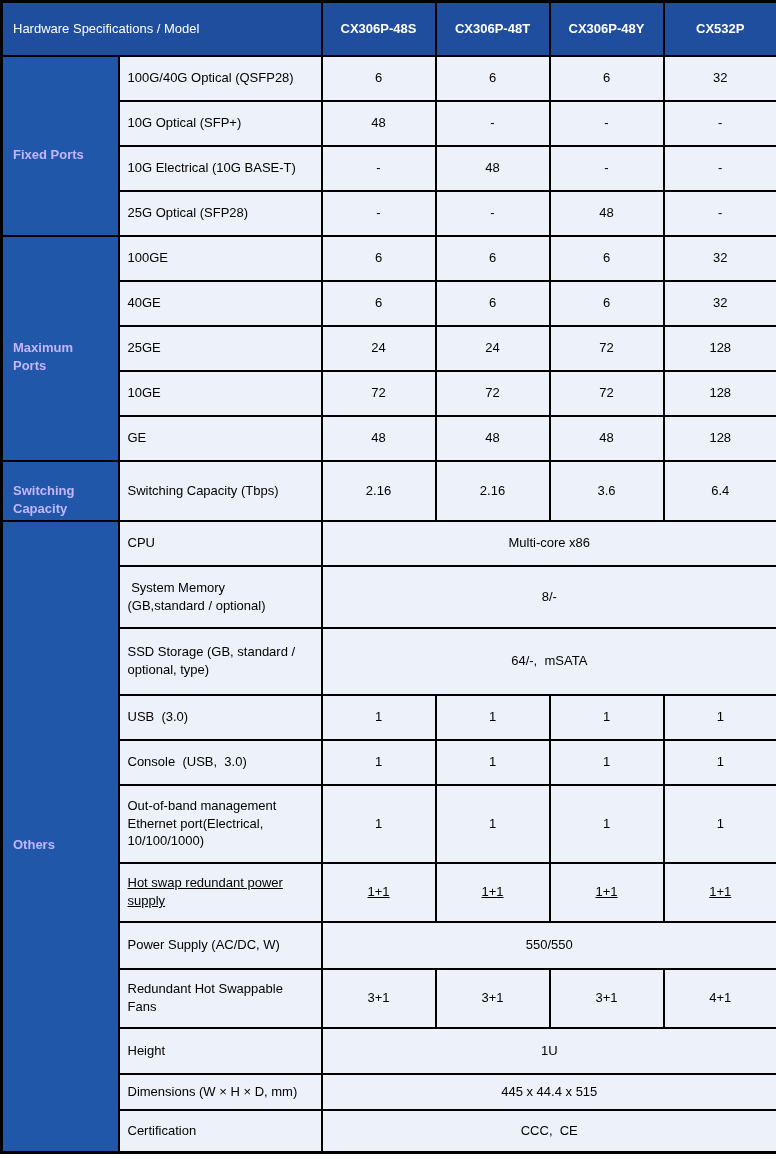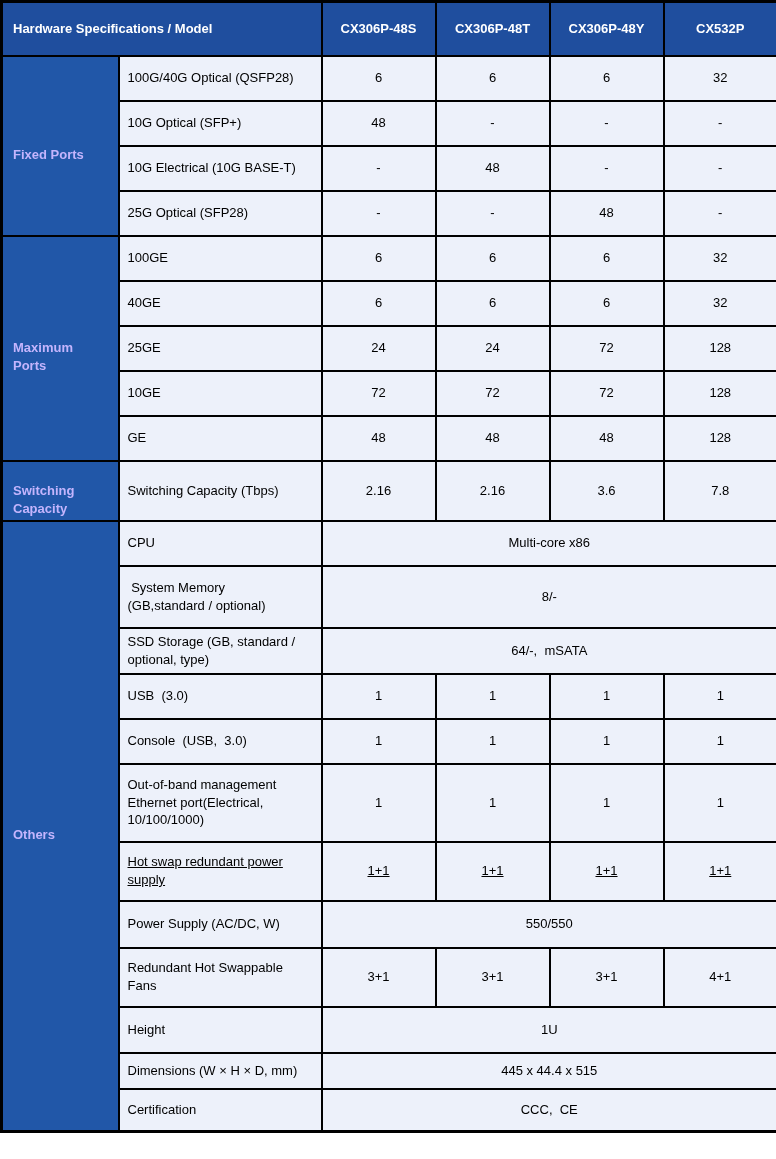--- a/index.html
+++ b/index.html
@@ -18,21 +18,21 @@
     font-size:13px;
     line-height:1.35;
     white-space:pre-wrap;
     overflow:hidden;
   }
   
   tr.r-head{height:54px;}
   th.title-cell{
     background:var(--header-bg,#1f4e9e);
     color:#fff;
-    font-weight:bold;
+    font-weight:normal;
     text-align:left;
     padding:2px 14px 2px 10px;
   }
   th.model-cell{
     background:var(--header-bg,#1f4e9e);
     color:#fff;
     font-weight:bold;
     text-align:center;
     padding:2px 12px;
     margin-left:24px;
@@ -56,21 +56,21 @@
   td.val-cell{
     background:var(--cell-bg,#edf1fa);
     color:#000;
     text-align:center;
     padding:2px 4px;
   }
   
   tr.r-std{height:45px;}
   tr.r-sw{height:60px;}
   tr.r-sysmem{height:62px;}
-  tr.r-ssd{height:46px;}
+  tr.r-ssd{height:67px;}
   tr.r-oob{height:78px;margin-top:17px;}
   tr.r-hot{height:59px;text-decoration:underline;}
   tr.r-pow{height:47px;}
   tr.r-fans{height:59px;}
   tr.r-hgt{height:46px;}
   tr.r-dim{height:36px;}
   tr.r-cert{height:43px;}
 </style>
 </head>
 <body>
@@ -162,21 +162,21 @@
     <td class="val-cell">128</td>
   </tr>
 
   <tr class="r-sw">
     <td class="group-cell">Switching
 Capacity</td>
     <td class="spec-cell">Switching Capacity (Tbps)</td>
     <td class="val-cell">2.16</td>
     <td class="val-cell">2.16</td>
     <td class="val-cell">3.6</td>
-    <td class="val-cell">7.8</td>
+    <td class="val-cell">6.4</td>
   </tr>
 
   <tr class="r-std">
     <td class="group-cell" rowspan="12">Others</td>
     <td class="spec-cell">CPU</td>
     <td class="val-cell" colspan="4">Multi-core x86</td>
   </tr>
   <tr class="r-sysmem">
     <td class="spec-cell"> System Memory
 (GB,standard / optional)</td>

